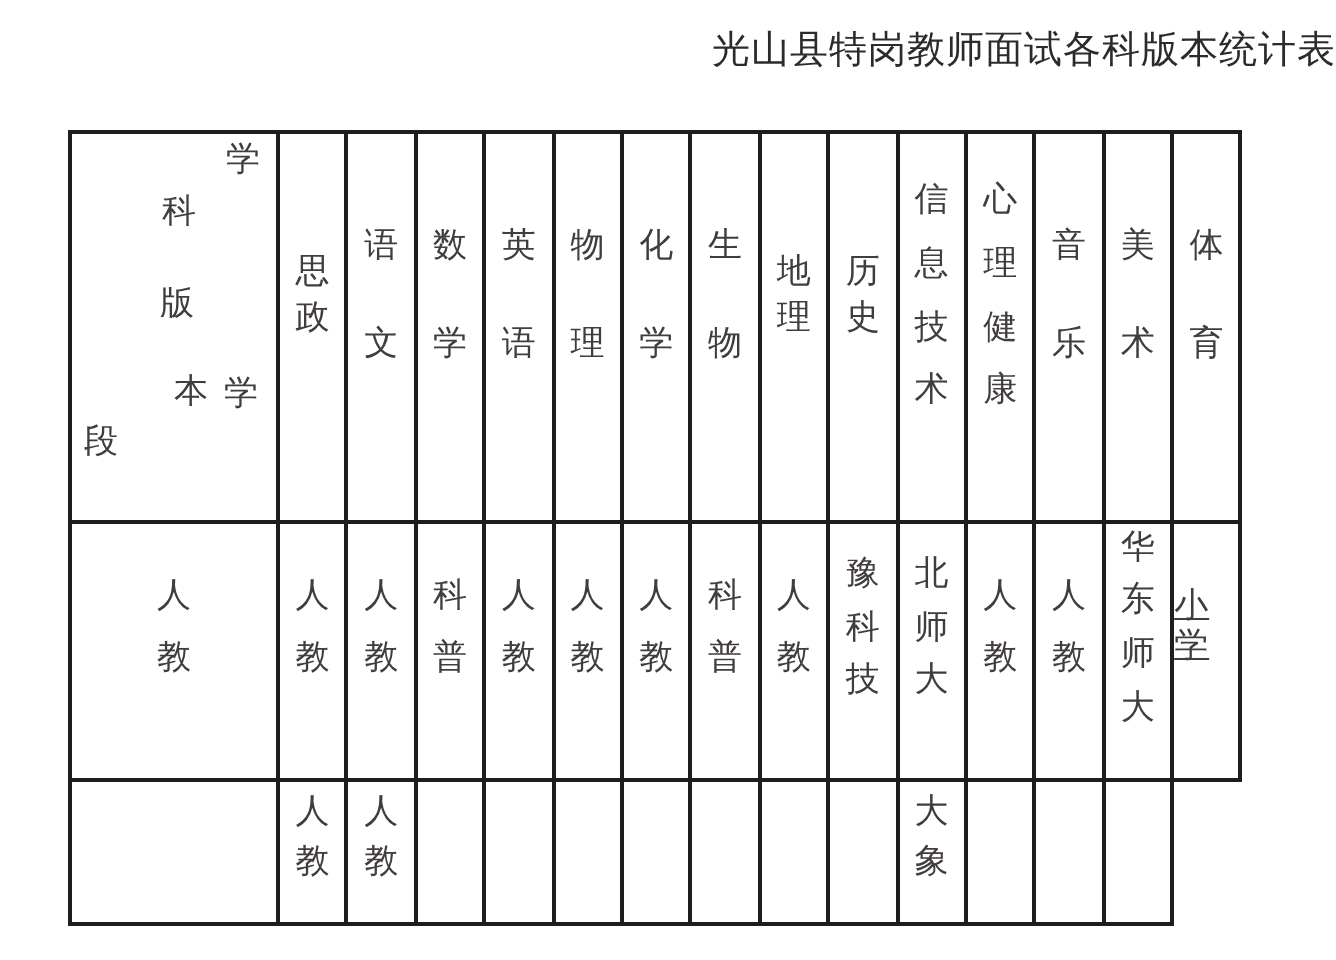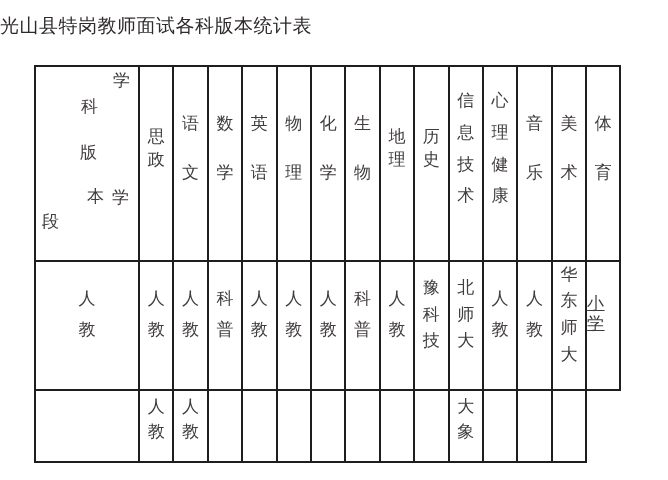--- a/index.html
+++ b/index.html
@@ -13,21 +13,21 @@
   .page{
     position:relative;
     width:668px;height:480px;
     background:var(--bg);
     font-family:"DejaVu Serif","Liberation Serif",serif;
     color:var(--text);
     overflow:hidden;
   }
   .title{
     position:absolute;top:15px;left:0;width:100%;
-    text-align:left;
+    text-align:right;
     font-size:19px;line-height:1.1;
     letter-spacing:0.5px;
     color:var(--title);
   }
   .stats-table{
     position:absolute;left:34px;top:65px;
     display:grid;
     grid-template-columns:104px repeat(14,34.4px);
     grid-template-rows:195px 129px 72px;
     border-top:2px solid var(--border);

